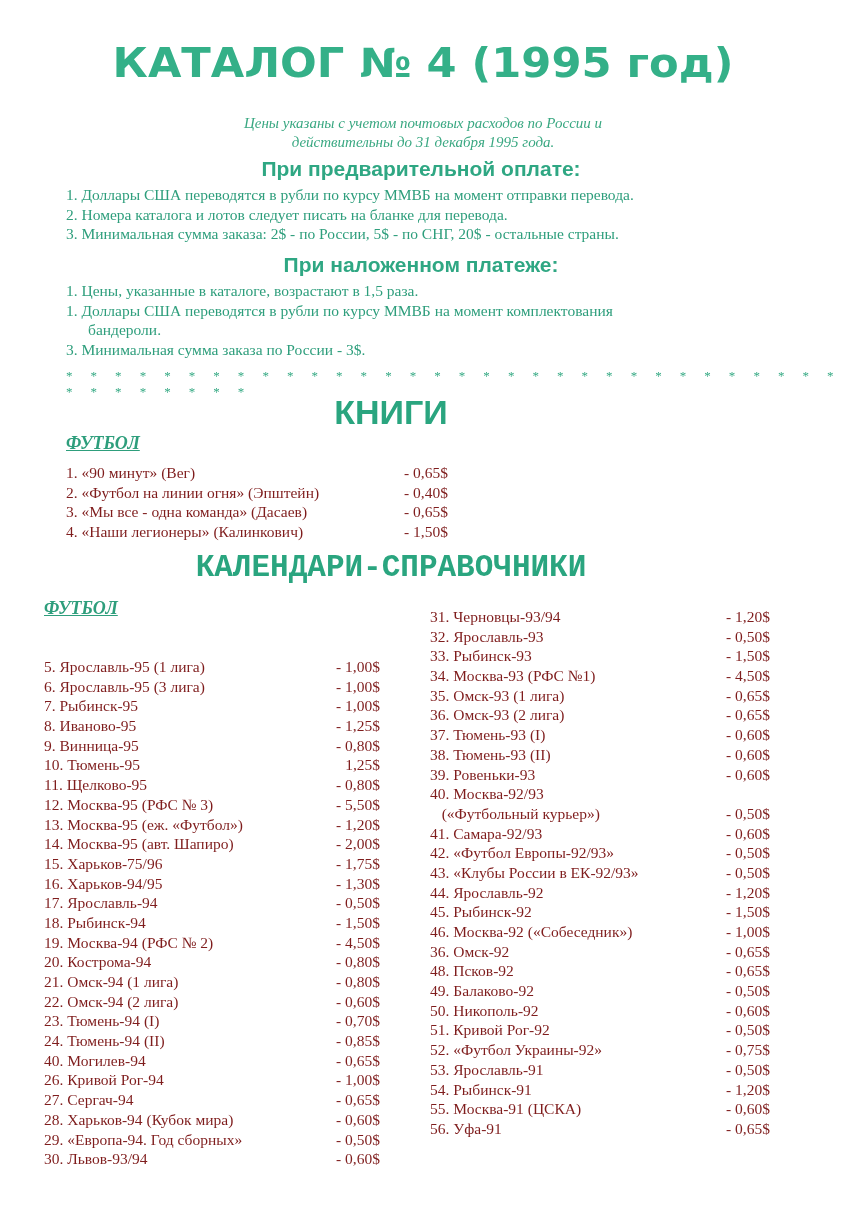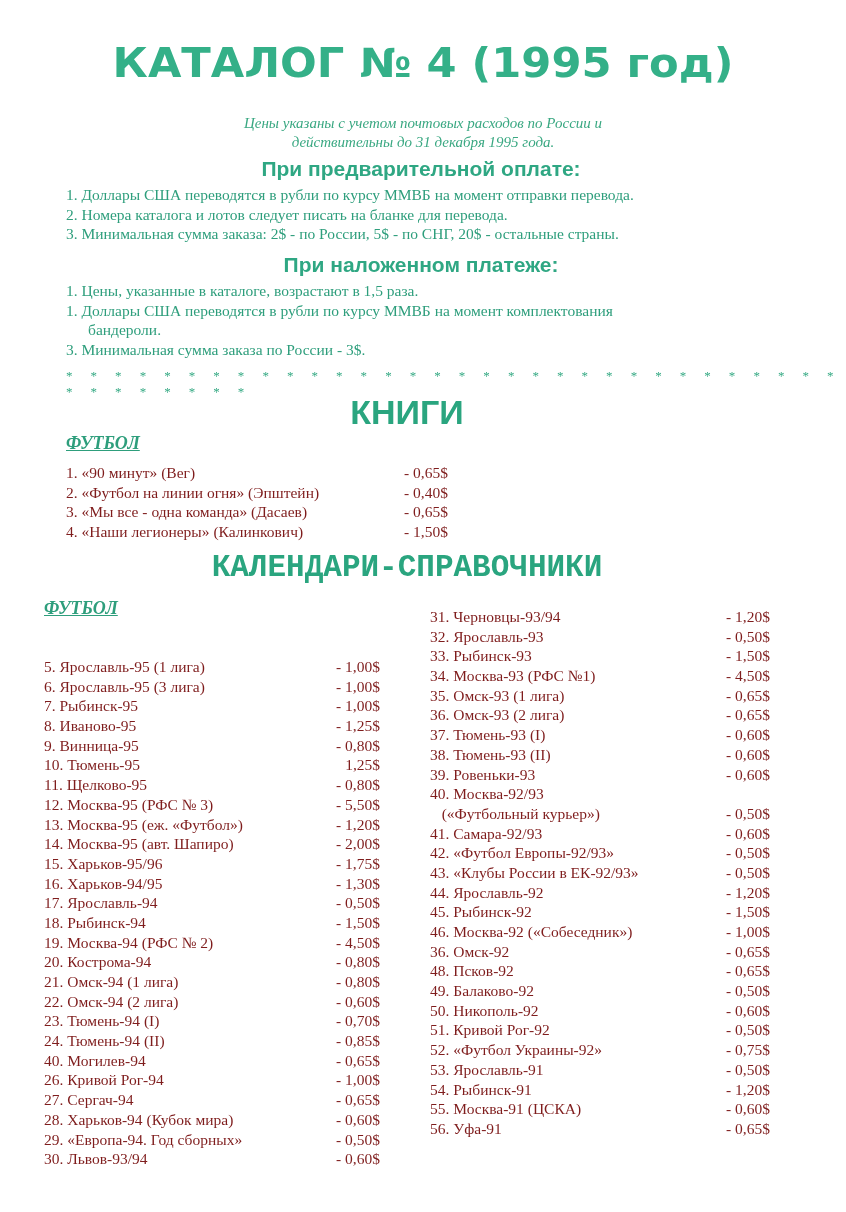--- a/index.html
+++ b/index.html
@@ -9,21 +9,21 @@
     font-family: "DejaVu Sans", "Liberation Sans", sans-serif; font-weight: 900; font-size: 40px;
     letter-spacing: 0px; color: #34b088; transform: scaleX(1.08); }
   .subtitle { position: absolute; left: 0; width: 846px; top: 114px; text-align: center;
     font-style: italic; font-size: 15px; line-height: 19px; color: #3aa882; }
   .h2 { position: absolute; left: 0; width: 842px; text-align: center;
     font-family: "Liberation Sans", "DejaVu Sans", sans-serif; font-weight: bold; font-size: 21px; color: #2fa783; }
   .para { position: absolute; left: 66px; font-size: 15.5px; line-height: 19.5px; color: #2e9e7c; }
   .para div { white-space: nowrap; }
   .para .indent { padding-left: 22px; }
   .stars { position: absolute; left: 66px; top: 368px; font-size: 13px; letter-spacing: 7.4px; color: #34a983; }
-  .h1 { position: absolute; left: 16px; width: 782px; text-align: center;
+  .h1 { position: absolute; left: 0; width: 782px; text-align: center;
     font-family: "Liberation Sans", "DejaVu Sans", sans-serif; font-weight: bold; color: #2aa57f; }
   .cat { position: absolute; font-style: italic; font-weight: bold; font-size: 18px; text-decoration: underline; color: #2e9e7c; }
   .list { position: absolute; font-size: 15.5px; line-height: 19.7px; color: #7f1d1d; }
   .row { position: relative; white-space: nowrap; height: 19.7px; }
   .row .price { position: absolute; right: 0; top: 0; }
 </style>
 </head>
 <body>
 
 <div class="title">КАТАЛОГ № 4 (1995 год)</div>
@@ -65,21 +65,21 @@
     <div class="row"><span style="white-space: pre;">5. Ярославль-95 (1 лига)</span><span class="price">- 1,00$</span></div>
     <div class="row"><span style="white-space: pre;">6. Ярославль-95 (3 лига)</span><span class="price">- 1,00$</span></div>
     <div class="row"><span style="white-space: pre;">7. Рыбинск-95</span><span class="price">- 1,00$</span></div>
     <div class="row"><span style="white-space: pre;">8. Иваново-95</span><span class="price">- 1,25$</span></div>
     <div class="row"><span style="white-space: pre;">9. Винница-95</span><span class="price">- 0,80$</span></div>
     <div class="row"><span style="white-space: pre;">10. Тюмень-95</span><span class="price">1,25$</span></div>
     <div class="row"><span style="white-space: pre;">11. Щелково-95</span><span class="price">- 0,80$</span></div>
     <div class="row"><span style="white-space: pre;">12. Москва-95 (РФС № 3)</span><span class="price">- 5,50$</span></div>
     <div class="row"><span style="white-space: pre;">13. Москва-95 (еж. «Футбол»)</span><span class="price">- 1,20$</span></div>
     <div class="row"><span style="white-space: pre;">14. Москва-95 (авт. Шапиро)</span><span class="price">- 2,00$</span></div>
-    <div class="row"><span style="white-space: pre;">15. Харьков-95/96</span><span class="price">- 1,75$</span></div>
+    <div class="row"><span style="white-space: pre;">15. Харьков-75/96</span><span class="price">- 1,75$</span></div>
     <div class="row"><span style="white-space: pre;">16. Харьков-94/95</span><span class="price">- 1,30$</span></div>
     <div class="row"><span style="white-space: pre;">17. Ярославль-94</span><span class="price">- 0,50$</span></div>
     <div class="row"><span style="white-space: pre;">18. Рыбинск-94</span><span class="price">- 1,50$</span></div>
     <div class="row"><span style="white-space: pre;">19. Москва-94 (РФС № 2)</span><span class="price">- 4,50$</span></div>
     <div class="row"><span style="white-space: pre;">20. Кострома-94</span><span class="price">- 0,80$</span></div>
     <div class="row"><span style="white-space: pre;">21. Омск-94 (1 лига)</span><span class="price">- 0,80$</span></div>
     <div class="row"><span style="white-space: pre;">22. Омск-94 (2 лига)</span><span class="price">- 0,60$</span></div>
     <div class="row"><span style="white-space: pre;">23. Тюмень-94 (I)</span><span class="price">- 0,70$</span></div>
     <div class="row"><span style="white-space: pre;">24. Тюмень-94 (II)</span><span class="price">- 0,85$</span></div>
     <div class="row"><span style="white-space: pre;">40. Могилев-94</span><span class="price">- 0,65$</span></div>

